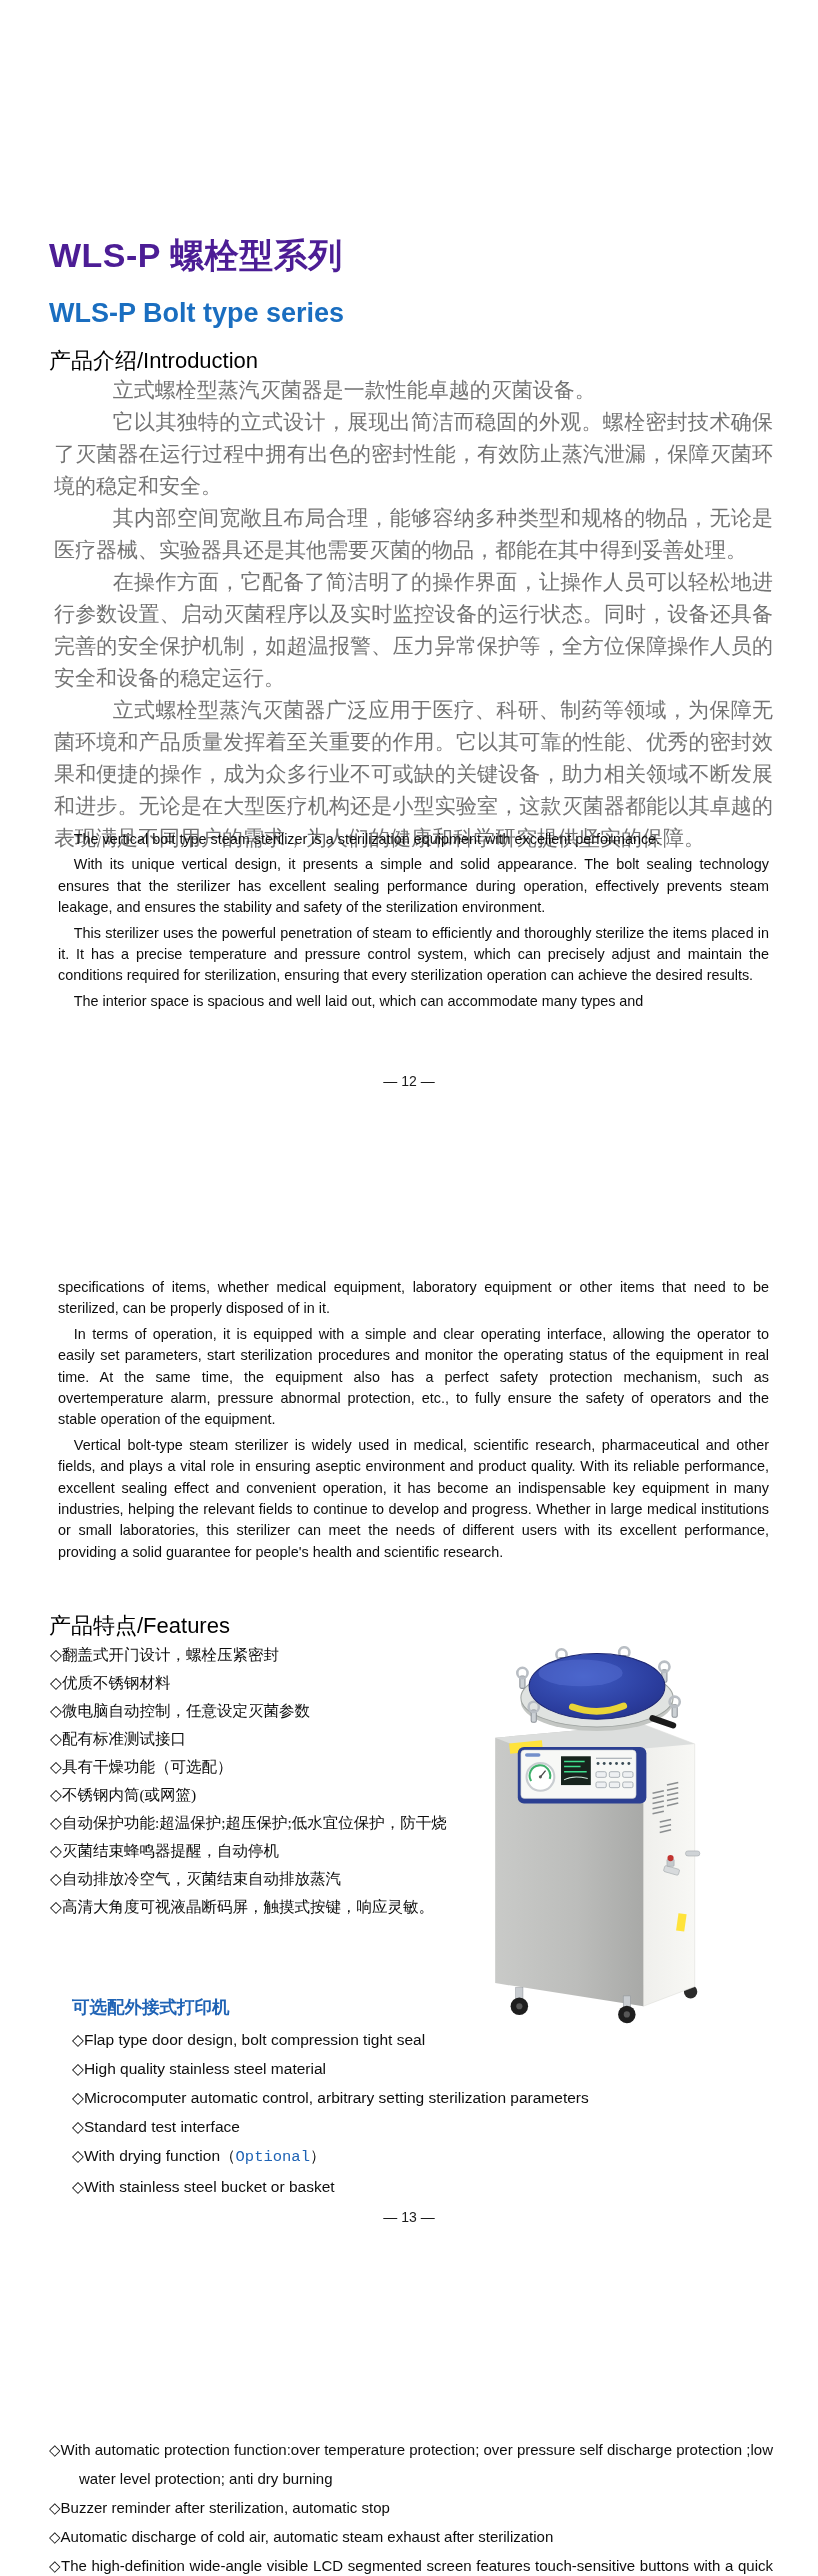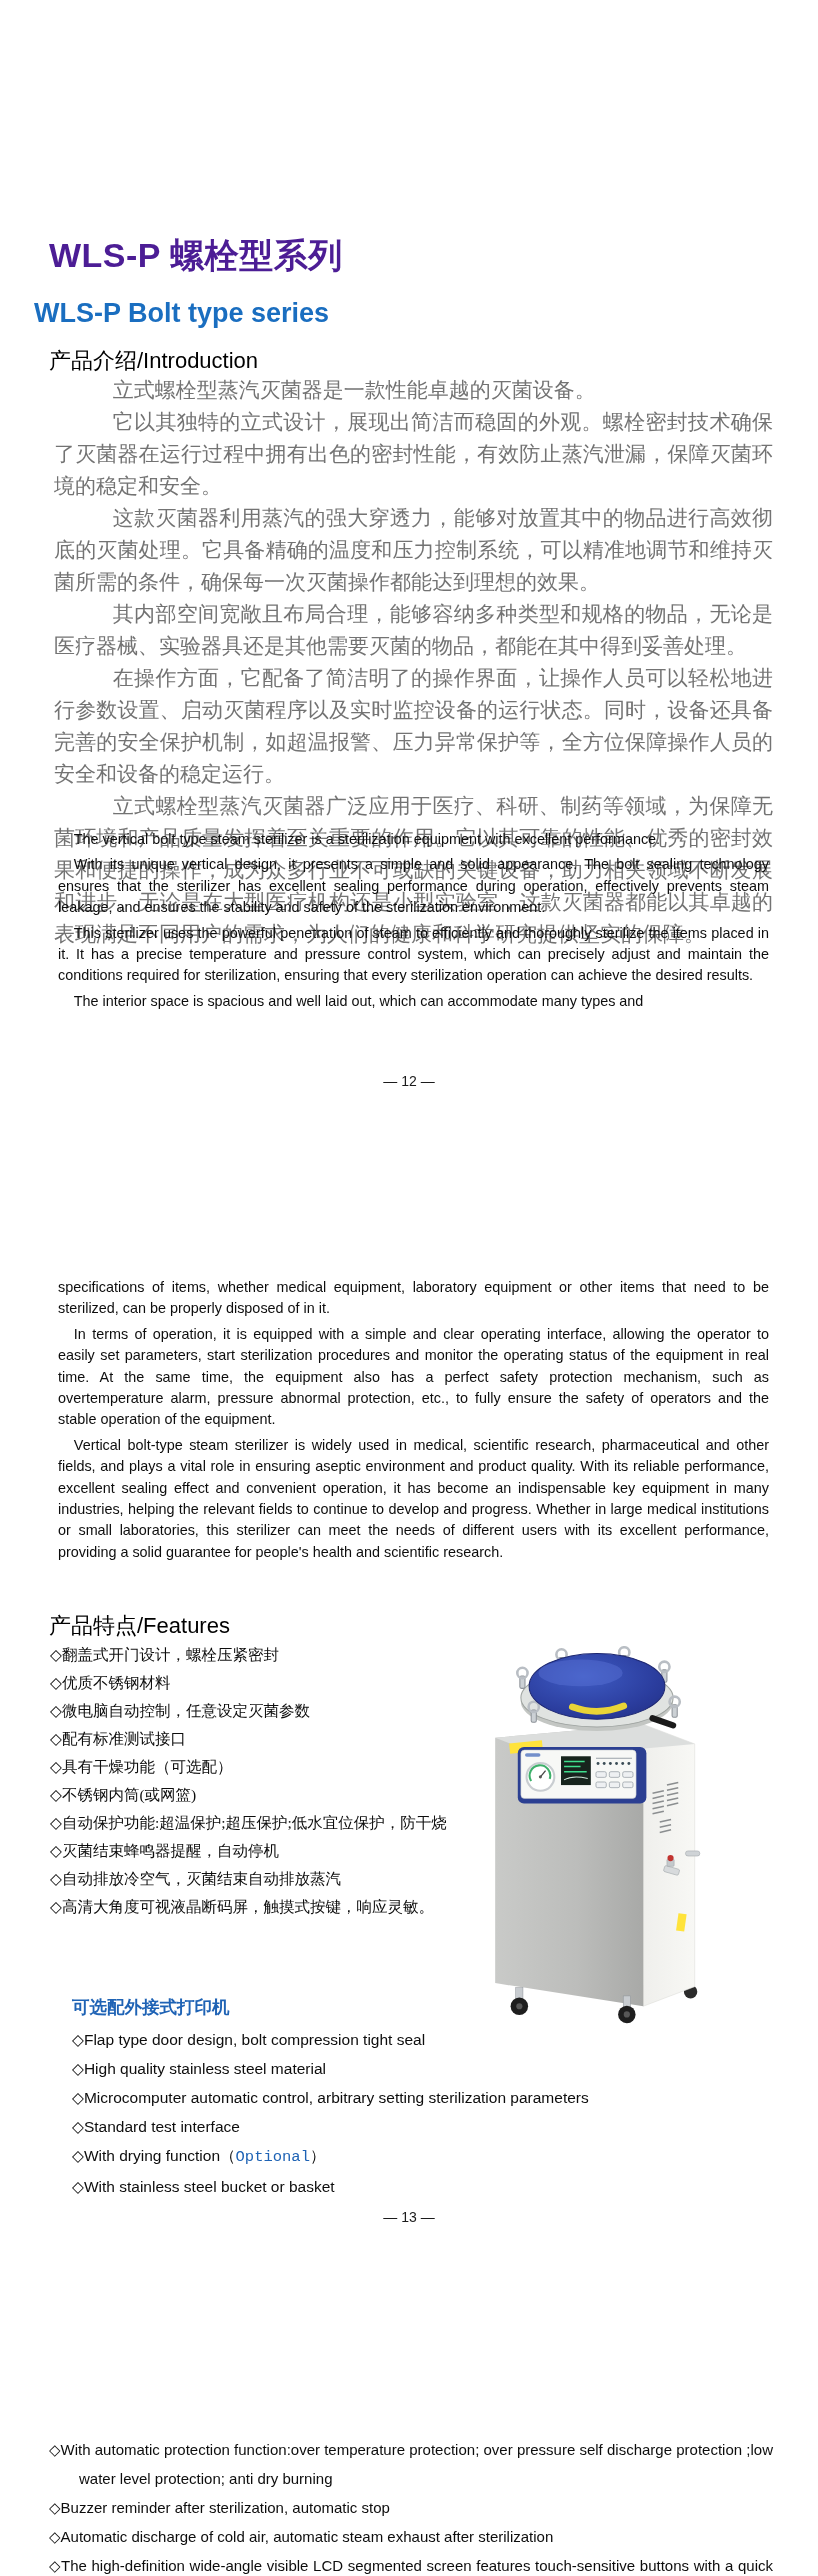--- a/index.html
+++ b/index.html
@@ -4,21 +4,21 @@
 <style>
   html,body{margin:0;padding:0;background:#9e9e9e;}
   .doc{
     position:relative;width:818px;height:3468px;background:#ffffff;
     margin:0 auto;overflow:hidden;
     font-family:"Liberation Sans","DejaVu Sans",sans-serif;color:#111;
   }
   .abs{position:absolute;}
   
   .title-cn{left:49px;top:233px;font-size:34px;font-weight:bold;color:#4c1d95;letter-spacing:0.5px;white-space:nowrap;}
-  .title-en{left:34px;top:298px;font-size:27px;font-weight:bold;color:#1a6ec0;white-space:nowrap;}
+  .title-en{left:49px;top:298px;font-size:27px;font-weight:bold;color:#1a6ec0;white-space:nowrap;}
   .h-sec{font-weight:normal;color:#000;white-space:nowrap;font-family:"Liberation Sans",sans-serif;}
   .h-intro{left:49px;top:346px;font-size:22px;}
   .h-feat{left:49px;top:1611px;font-size:22px;}
   
   .cn-body{left:54px;top:374px;width:719px;
     font-family:"Liberation Serif","DejaVu Serif",serif;font-size:21px;line-height:32px;
     text-align:justify;color:#737373;}
   .cn-body p{margin:0;text-indent:2.8em;}
   
   .en-body{left:54px;width:719px;font-family:"Liberation Sans",sans-serif;
@@ -49,21 +49,20 @@
 
 <div class="doc">
 
   <div class="abs title-cn">WLS-P 螺栓型系列</div>
   <div class="abs title-en">WLS-P Bolt type series</div>
   <div class="abs h-sec h-intro">产品介绍/Introduction</div>
 
   <div class="abs cn-body">
     <p>立式螺栓型蒸汽灭菌器是一款性能卓越的灭菌设备。</p>
     <p>它以其独特的立式设计，展现出简洁而稳固的外观。螺栓密封技术确保了灭菌器在运行过程中拥有出色的密封性能，有效防止蒸汽泄漏，保障灭菌环境的稳定和安全。</p>
-    <p>这款灭菌器利用蒸汽的强大穿透力，能够对放置其中的物品进行高效彻底的灭菌处理。它具备精确的温度和压力控制系统，可以精准地调节和维持灭菌所需的条件，确保每一次灭菌操作都能达到理想的效果。</p>
     <p>其内部空间宽敞且布局合理，能够容纳多种类型和规格的物品，无论是医疗器械、实验器具还是其他需要灭菌的物品，都能在其中得到妥善处理。</p>
     <p>在操作方面，它配备了简洁明了的操作界面，让操作人员可以轻松地进行参数设置、启动灭菌程序以及实时监控设备的运行状态。同时，设备还具备完善的安全保护机制，如超温报警、压力异常保护等，全方位保障操作人员的安全和设备的稳定运行。</p>
     <p>立式螺栓型蒸汽灭菌器广泛应用于医疗、科研、制药等领域，为保障无菌环境和产品质量发挥着至关重要的作用。它以其可靠的性能、优秀的密封效果和便捷的操作，成为众多行业不可或缺的关键设备，助力相关领域不断发展和进步。无论是在大型医疗机构还是小型实验室，这款灭菌器都能以其卓越的表现满足不同用户的需求，为人们的健康和科学研究提供坚实的保障。</p>
   </div>
 
   <div class="abs en-body en-intro">
     <p>The vertical bolt type steam sterilizer is a sterilization equipment with excellent performance.</p>
     <p>With its unique vertical design, it presents a simple and solid appearance. The bolt sealing technology ensures that the sterilizer has excellent sealing performance during operation, effectively prevents steam leakage, and ensures the stability and safety of the sterilization environment.</p>
     <p>This sterilizer uses the powerful penetration of steam to efficiently and thoroughly sterilize the items placed in it. It has a precise temperature and pressure control system, which can precisely adjust and maintain the conditions required for sterilization, ensuring that every sterilization operation can achieve the desired results.</p>
     <p>The interior space is spacious and well laid out, which can accommodate many types and</p>

